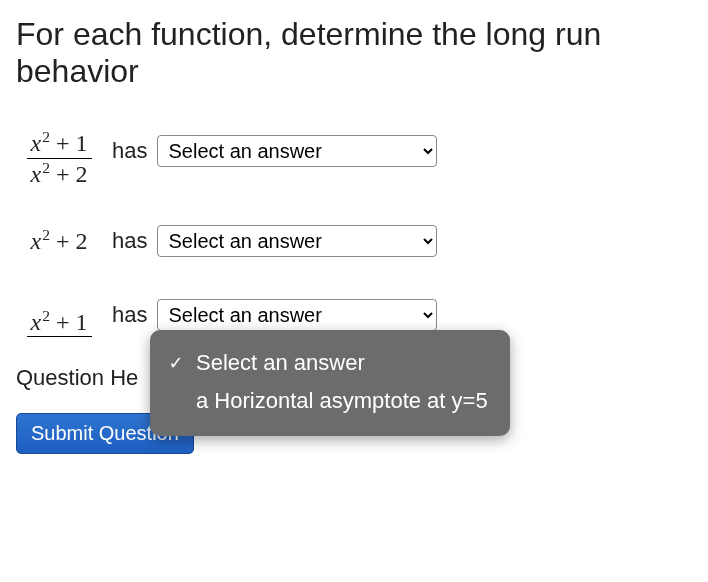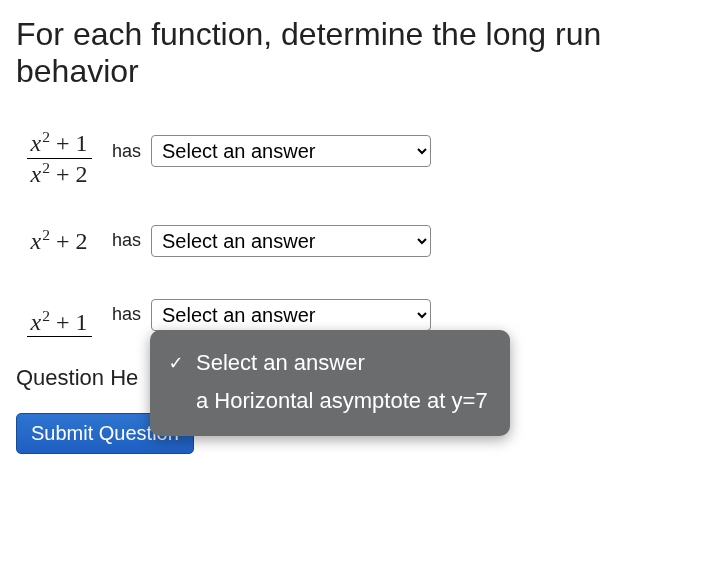--- a/index.html
+++ b/index.html
@@ -40,21 +40,21 @@
   }
   .frac-num { border-bottom: 1.5px solid #000; margin-top: 14px; }
   .frac-den { }
   .fraction sup {
     font-size: 0.65em;
     vertical-align: super;
     font-style: normal;
     margin-left:1px;
   }
   .has-label {
-    font-size: 18px;
+    font-size: 22px;
   }
   .answer-select {
     font-size: 20px;
     padding: 2px 6px;
     border: 1px solid #888;
     border-radius: 4px;
     background: #fff;
     min-width: 280px;
     height: 32px;
   }
@@ -145,18 +145,18 @@
 <button class="submit-btn">Submit Question</button>
 
 
 <div class="dropdown-popup">
   <div class="dropdown-option">
     <span class="check">✓</span>
     <span>Select an answer</span>
   </div>
   <div class="dropdown-option">
     <span class="check"></span>
-    <span>a Horizontal asymptote at y=7</span>
+    <span>a Horizontal asymptote at y=5</span>
   </div>
 </div>
 
 
 
 
 </body></html>

